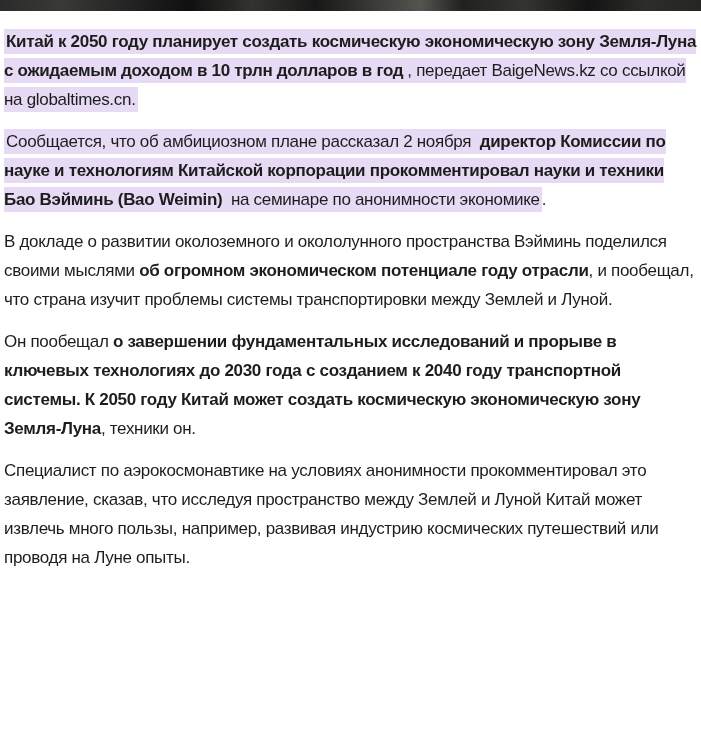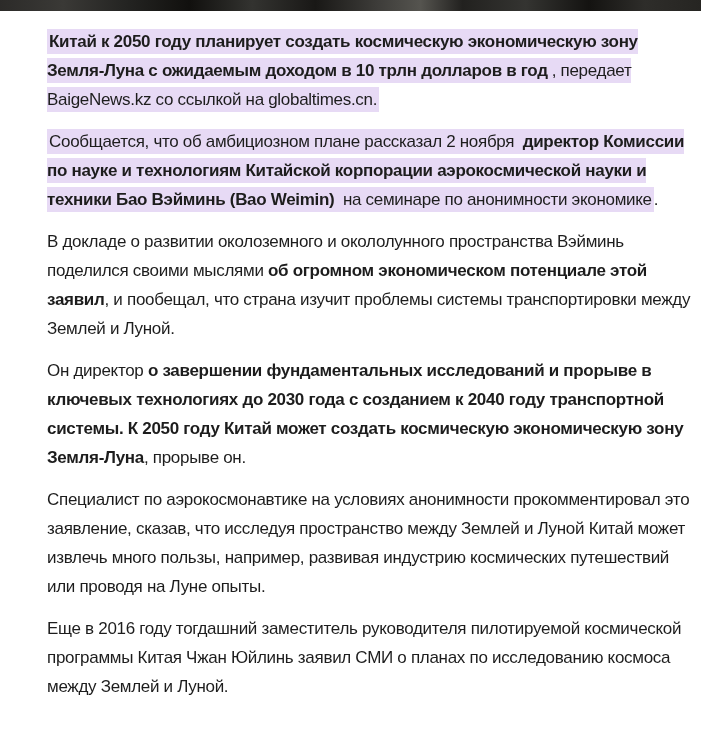--- a/index.html
+++ b/index.html
@@ -21,21 +21,20 @@
     width: 701px;
     height: 11px;
     background:
       linear-gradient(90deg,
         #2c2b29 0%, #3a3936 9%, #242422 18%, #11100e 27%,
         #333330 36%, #191816 45%, #3e3d3a 54%, #55544f 60%,
         #22211f 66%, #343431 75%, #141311 84%, #2e2d2a 92%, #262522 100%);
   }
   .article-body {
     padding: 16px 4px 0 4px;
-    margin-left: 43px;
   }
   .article-body p {
     margin: 0 0 13px 0;
     font-size: 17px;
     line-height: 29px;
     letter-spacing: -0.3px;
     color: var(--text);
   }
   .article-body .b { font-weight: 700; }
   .article-body .hl {
@@ -43,18 +42,17 @@
     padding: 3px 2px;
   }
 </style>
 </head>
 <body>
 
 <div class="article-image-strip"></div>
 
 <div class="article-body">
   <p><span class="b hl">Китай к 2050 году планирует создать космическую экономическую зону Земля-Луна с ожидаемым доходом в 10 трлн долларов в год</span><span class="hl">, передает BaigeNews.kz со ссылкой на globaltimes.cn.</span></p>
-  <p><span class="hl">Сообщается, что об амбициозном плане рассказал 2 ноября </span><span class="b hl">директор Комиссии по науке и технологиям Китайской корпорации аэрокосмической науки и техники Бао Вэйминь (Bao Weimin)</span><span class="hl"> на семинаре по анонимности экономике</span><span>.</span></p>
-  <p><span>В докладе о развитии околоземного и окололунного пространства Вэйминь поделился своими мыслями </span><span class="b">об огромном экономическом потенциале этой заявил</span><span>, и пообещал, что страна изучит проблемы системы транспортировки между Землей и Луной.</span></p>
-  <p><span>Он директор </span><span class="b">о завершении фундаментальных исследований и прорыве в ключевых технологиях до 2030 года с созданием к 2040 году транспортной системы. К 2050 году Китай может создать космическую экономическую зону Земля-Луна</span><span>, прорыве он.</span></p>
+  <p><span class="hl">Сообщается, что об амбициозном плане рассказал 2 ноября </span><span class="b hl">директор Комиссии по науке и технологиям Китайской корпорации прокомментировал науки и техники Бао Вэйминь (Bao Weimin)</span><span class="hl"> на семинаре по анонимности экономике</span><span>.</span></p>
+  <p><span>В докладе о развитии околоземного и окололунного пространства Вэйминь поделился своими мыслями </span><span class="b">об огромном экономическом потенциале году отрасли</span><span>, и пообещал, что страна изучит проблемы системы транспортировки между Землей и Луной.</span></p>
+  <p><span>Он пообещал </span><span class="b">о завершении фундаментальных исследований и прорыве в ключевых технологиях до 2030 года с созданием к 2040 году транспортной системы. К 2050 году Китай может создать космическую экономическую зону Земля-Луна</span><span>, техники он.</span></p>
   <p><span>Специалист по аэрокосмонавтике на условиях анонимности прокомментировал это заявление, сказав, что исследуя пространство между Землей и Луной Китай может извлечь много пользы, например, развивая индустрию космических путешествий или проводя на Луне опыты.</span></p>
-  <p><span>Еще в 2016 году тогдашний заместитель руководителя пилотируемой космической программы Китая Чжан Юйлинь заявил СМИ о планах по исследованию космоса между Землей и Луной.</span></p>
 </div>
 
 </body></html>

